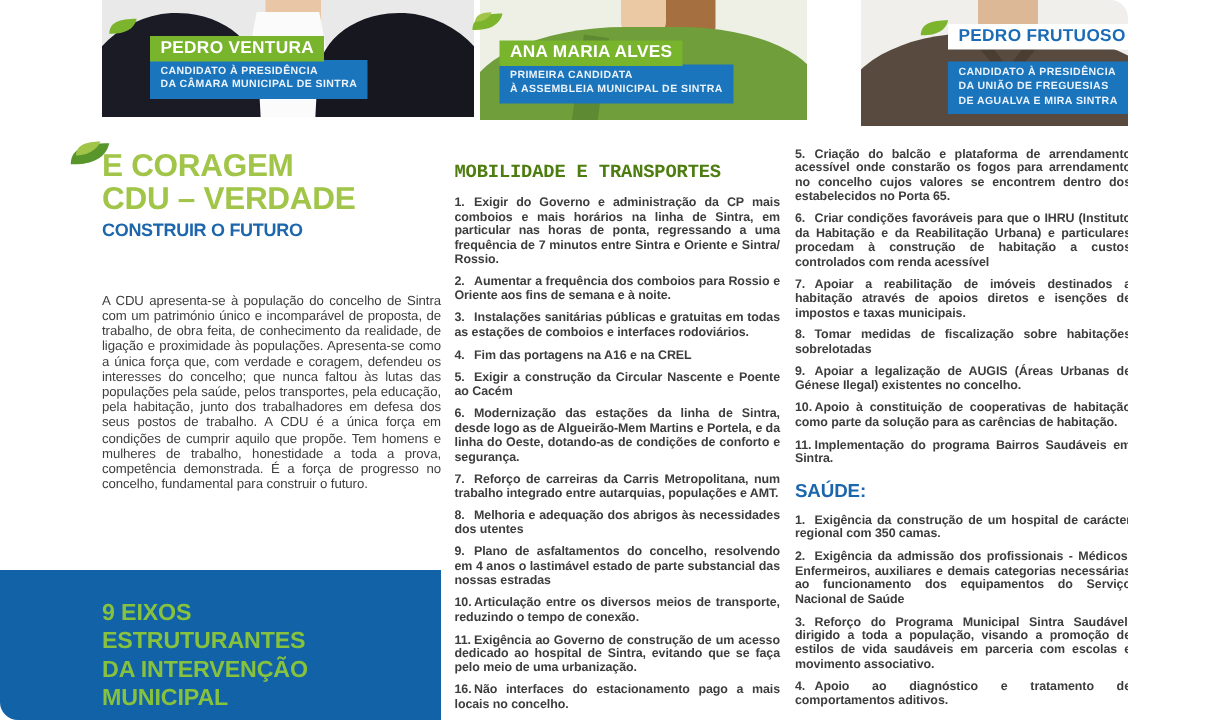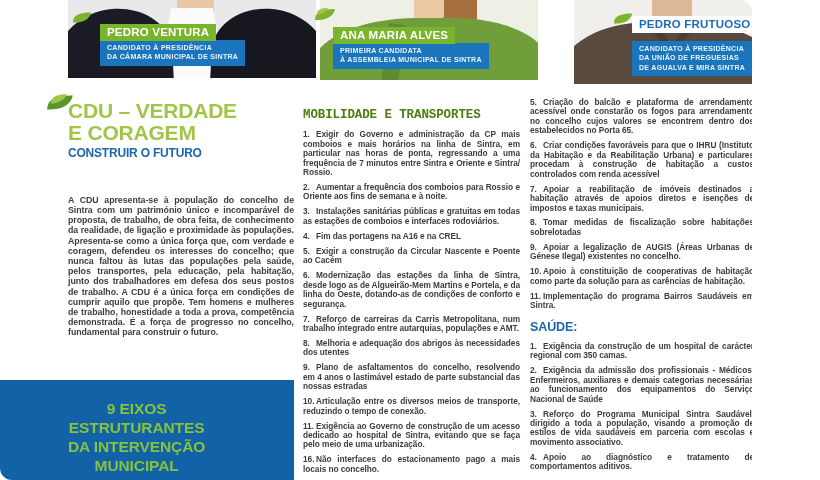--- a/index.html
+++ b/index.html
@@ -43,24 +43,24 @@
   .title-tag span{display:block;}
 
   
   .leaf{position:absolute;z-index:4;}
 
   
   .headline{position:absolute;left:68px;top:100px;width:230px;}
   .headline .h-green{color:#a0c548;font-size:21px;line-height:1.04;font-weight:bold;letter-spacing:-.2px;}
   .headline .h-blue{color:#1c66ad;font-size:12px;line-height:1.1;font-weight:bold;margin-top:3px;letter-spacing:-.2px;}
   .intro-body{position:absolute;left:68px;top:186px;width:226px;font-size:8.8px;line-height:1.16;
-              text-align:justify;color:#3d3d3d;font-weight:700;letter-spacing:-.05px;}
+              text-align:justify;color:#3d3d3d;font-weight:400;letter-spacing:-.05px;}
   .axes-box{position:absolute;left:0;top:380px;width:294px;height:100px;background:#1262a7;}
   .axes-box .axes-text{position:absolute;left:68px;top:20px;color:#86c23d;
-                       font-size:15.5px;font-weight:bold;line-height:1.22;letter-spacing:-.1px;text-align:center;}
+                       font-size:15.5px;font-weight:bold;line-height:1.22;letter-spacing:-.1px;}
   .axes-box .axes-text span{display:block;}
 
   
   .col{position:absolute;font-size:8.3px;line-height:1.14;text-align:justify;font-weight:600;letter-spacing:-.05px;}
   .col-mid{left:303px;top:108px;width:217px;}
   .col-right{left:530px;top:98px;width:224px;}
   .sec-title{font-size:12.5px;font-weight:bold;letter-spacing:-.1px;margin:0 0 8px 0;text-align:left;}
   .sec-title.green{color:#4d7c0f;font-family:Liberation Mono, monospace;}
   .sec-title.blue{color:#1c66ad;}
   .sec-title.saude{margin-top:9px;}
@@ -122,22 +122,22 @@
     <span>DE AGUALVA E MIRA SINTRA</span>
   </div>
 
   <svg class="leaf" style="left:46px;top:94px;width:28px;height:17px;" viewBox="0 0 24 14">
     <path d="M1,13 C1,4 9,1 23,1 C21,10 12,13.5 1,13 Z" fill="#58962c"></path>
     <path d="M4,8 C4,2 10,0 18,0 C16,5 10,8 4,8 Z" fill="#a0c548"></path>
     </svg>
 
   <div class="headline">
     <div class="h-green">
+      <span style="display:block;">E CORAGEM</span>
       <span style="display:block;">CDU – VERDADE</span>
-      <span style="display:block;">E CORAGEM</span>
     </div>
     <div class="h-blue">CONSTRUIR O FUTURO</div>
   </div>
 
   <p class="intro-body">A CDU apresenta-se à população do concelho de Sintra com um património único e incomparável de proposta, de trabalho, de obra feita, de conhecimento da realidade, de ligação e proximidade às populações. Apresenta-se como a única força que, com verdade e coragem, defendeu os interesses do concelho; que nunca faltou às lutas das populações pela saúde, pelos transportes, pela educação, pela habitação, junto dos trabalhadores em defesa dos seus postos de trabalho. A CDU é a única força em condições de cumprir aquilo que propõe. Tem homens e mulheres de trabalho, honestidade a toda a prova, competência demonstrada. É a força de progresso no concelho, fundamental para construir o futuro.</p>
 
   <div class="axes-box">
     <div class="axes-text">
       <span>9 EIXOS</span>
       <span>ESTRUTURANTES</span>

